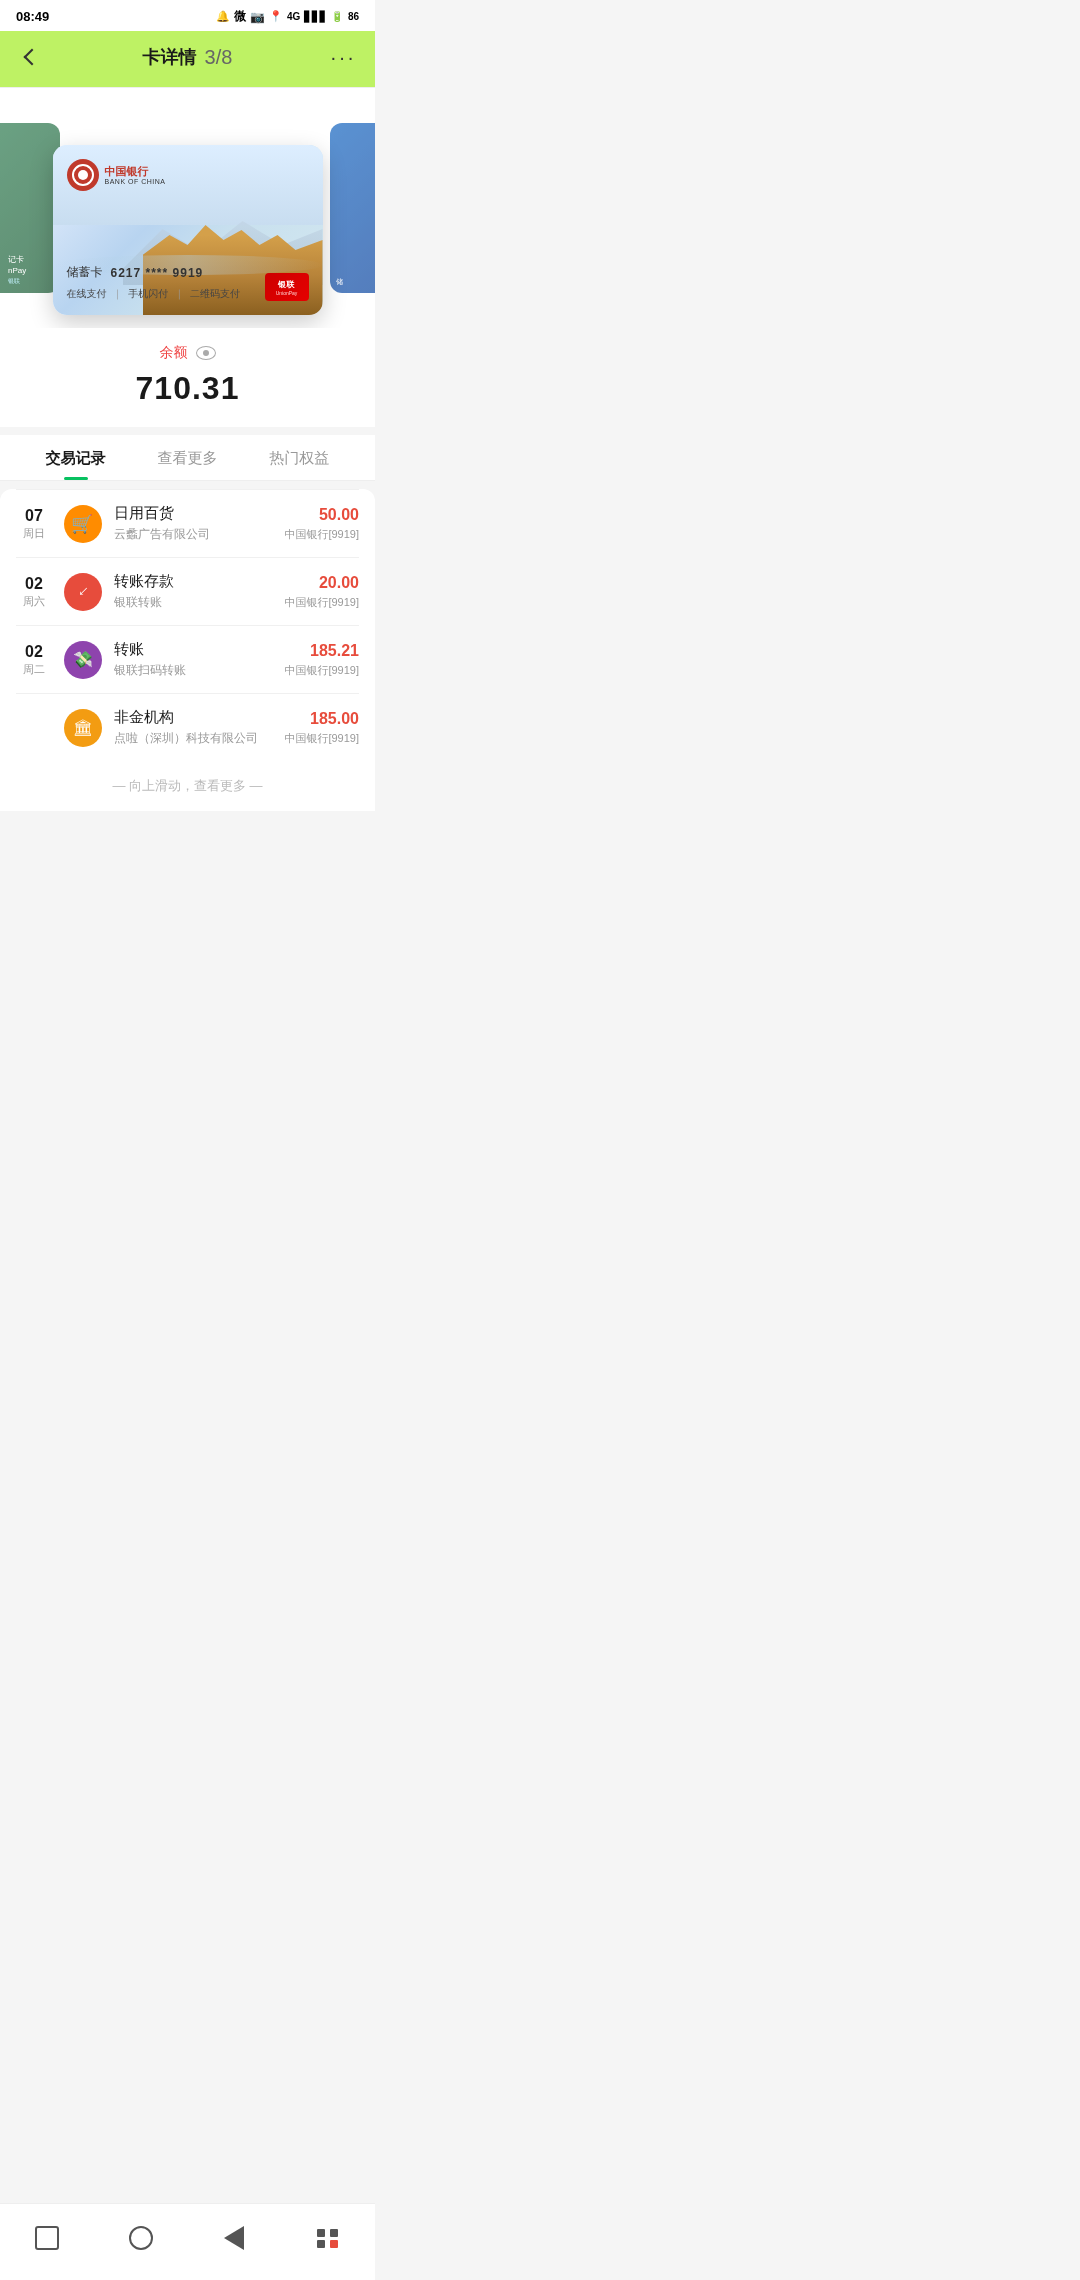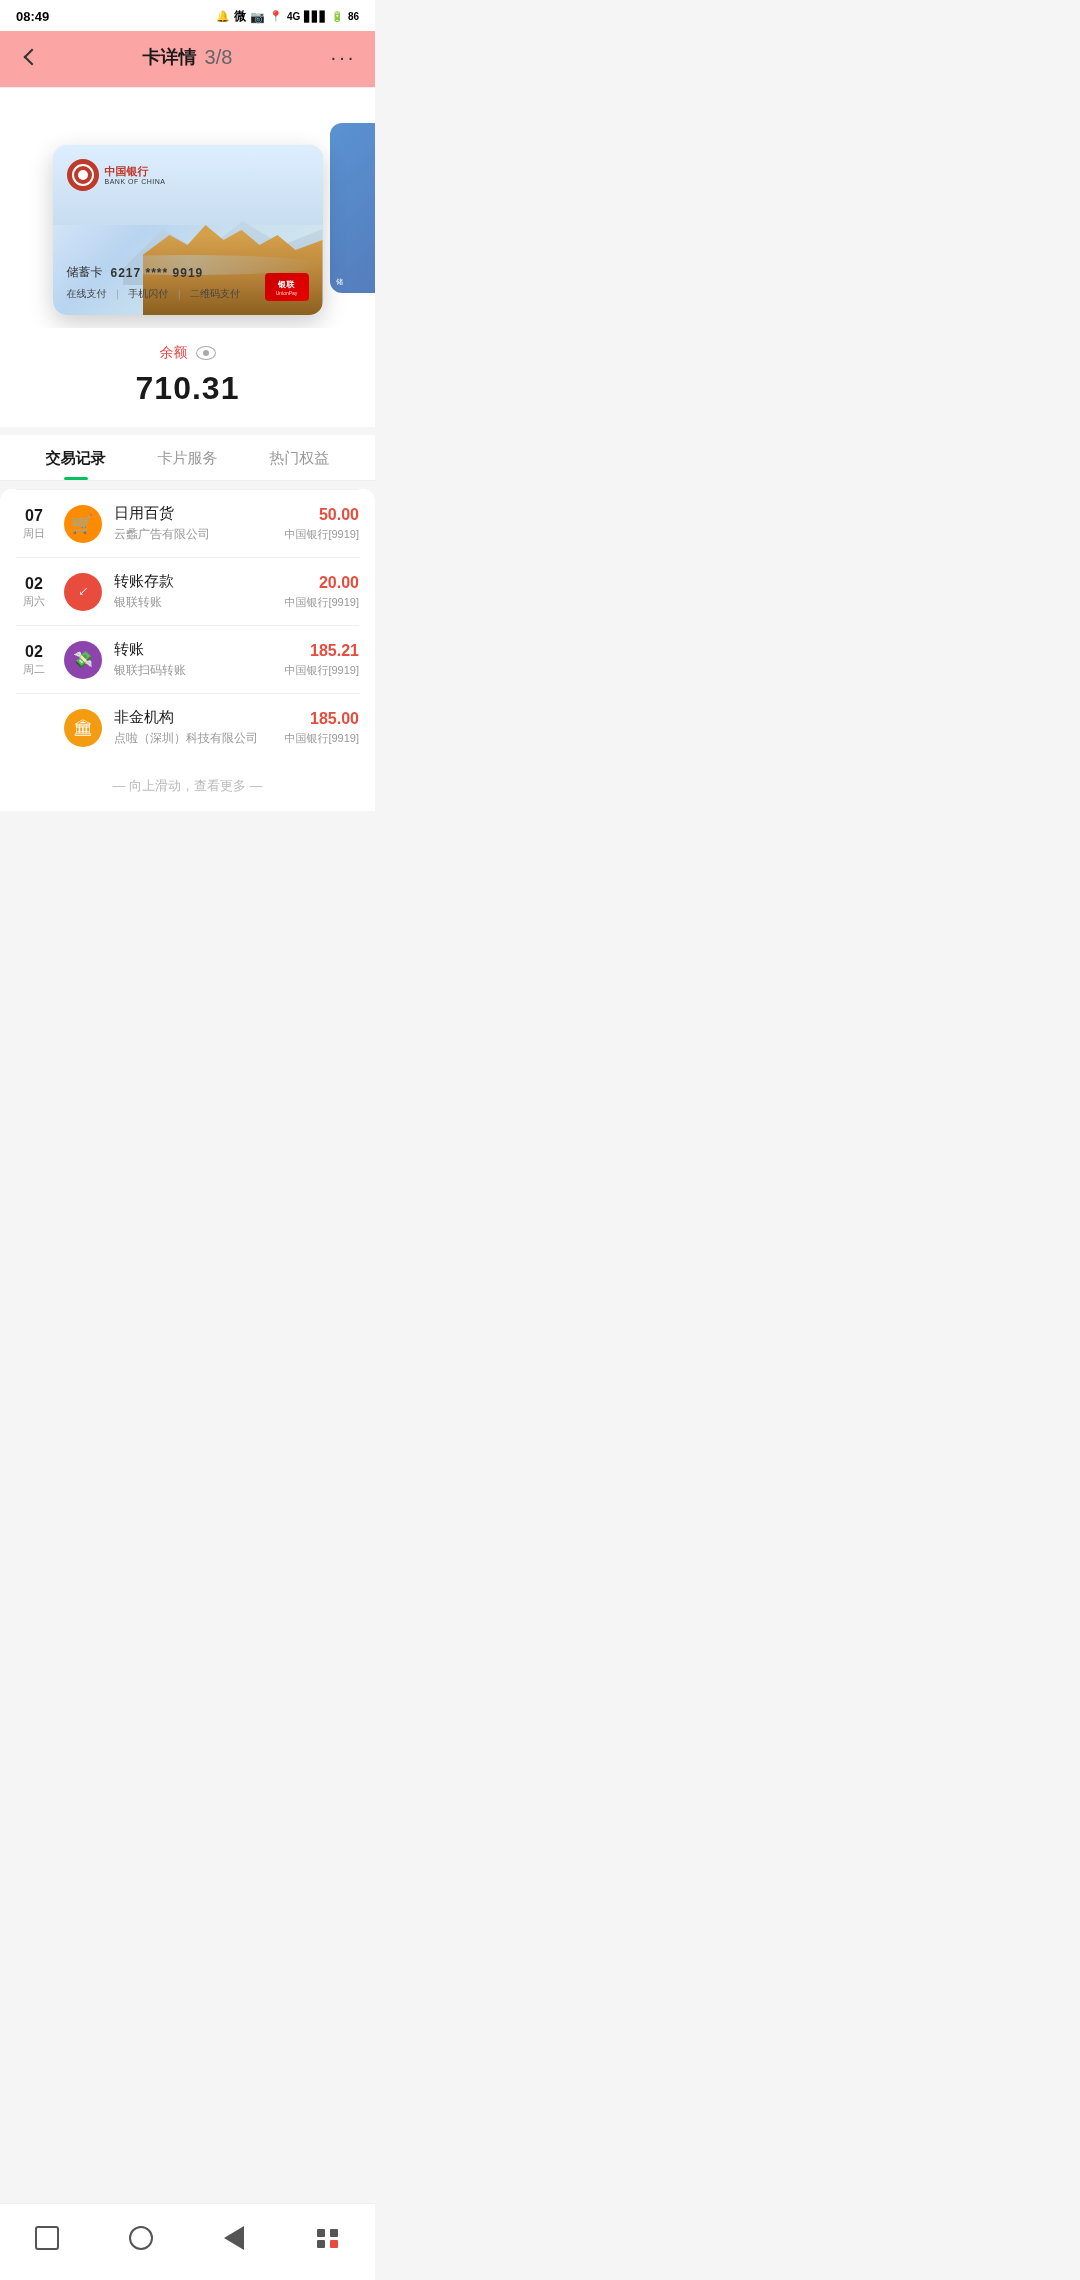--- a/index.html
+++ b/index.html
@@ -26,21 +26,21 @@
     .status-left { font-size: 13px; font-weight: 700; }
     .status-right {
       display: flex;
       align-items: center;
       gap: 4px;
       font-size: 11px;
     }
 
     
     .nav-bar {
-      background: #fca5a5;
+      background: #bef264;
       display: flex;
       align-items: center;
       justify-content: space-between;
       padding: 10px 16px 14px;
       border-bottom: 1px solid #eee;
     }
     .nav-back {
       width: 32px;
       height: 32px;
       display: flex;
@@ -572,20 +572,29 @@
   <div class="nav-back"></div>
   <div class="nav-title-area">
     <span class="nav-title">卡详情</span>
     <span class="nav-page">3/8</span>
   </div>
   <div class="nav-more">···</div>
 </div>
 
 <div class="card-carousel">
 
+  <div class="card-prev">
+    <div class="card-prev-inner">
+      <div class="card-prev-text">
+        <div>记卡</div>
+        <div>nPay</div>
+        <div style="font-size:6px;color:#aef">银联</div>
+      </div>
+    </div>
+  </div>
 
   <div class="main-card">
     <div class="card-bg">
       <div class="sky-area"></div>
       <div class="mountain-bg"></div>
       <div class="wall-bg"></div>
       <div class="water-wave"></div>
     </div>
 
     <div class="card-logo-area">
@@ -626,21 +635,21 @@
 <div class="balance-area">
   <div class="balance-label">
     <span class="balance-label-text">余额</span>
     <div class="eye-icon"></div>
   </div>
   <div class="balance-amount">710.31</div>
 </div>
 
 <div class="tabs">
   <div class="tab-item active">交易记录</div>
-  <div class="tab-item">卡片服务</div>
+  <div class="tab-item">查看更多</div>
   <div class="tab-item">热门权益</div>
 </div>
 
 <div class="transaction-container">
 
 
   <div class="divider"></div>
 
   <div class="transaction-item">
     <div class="tx-date">

